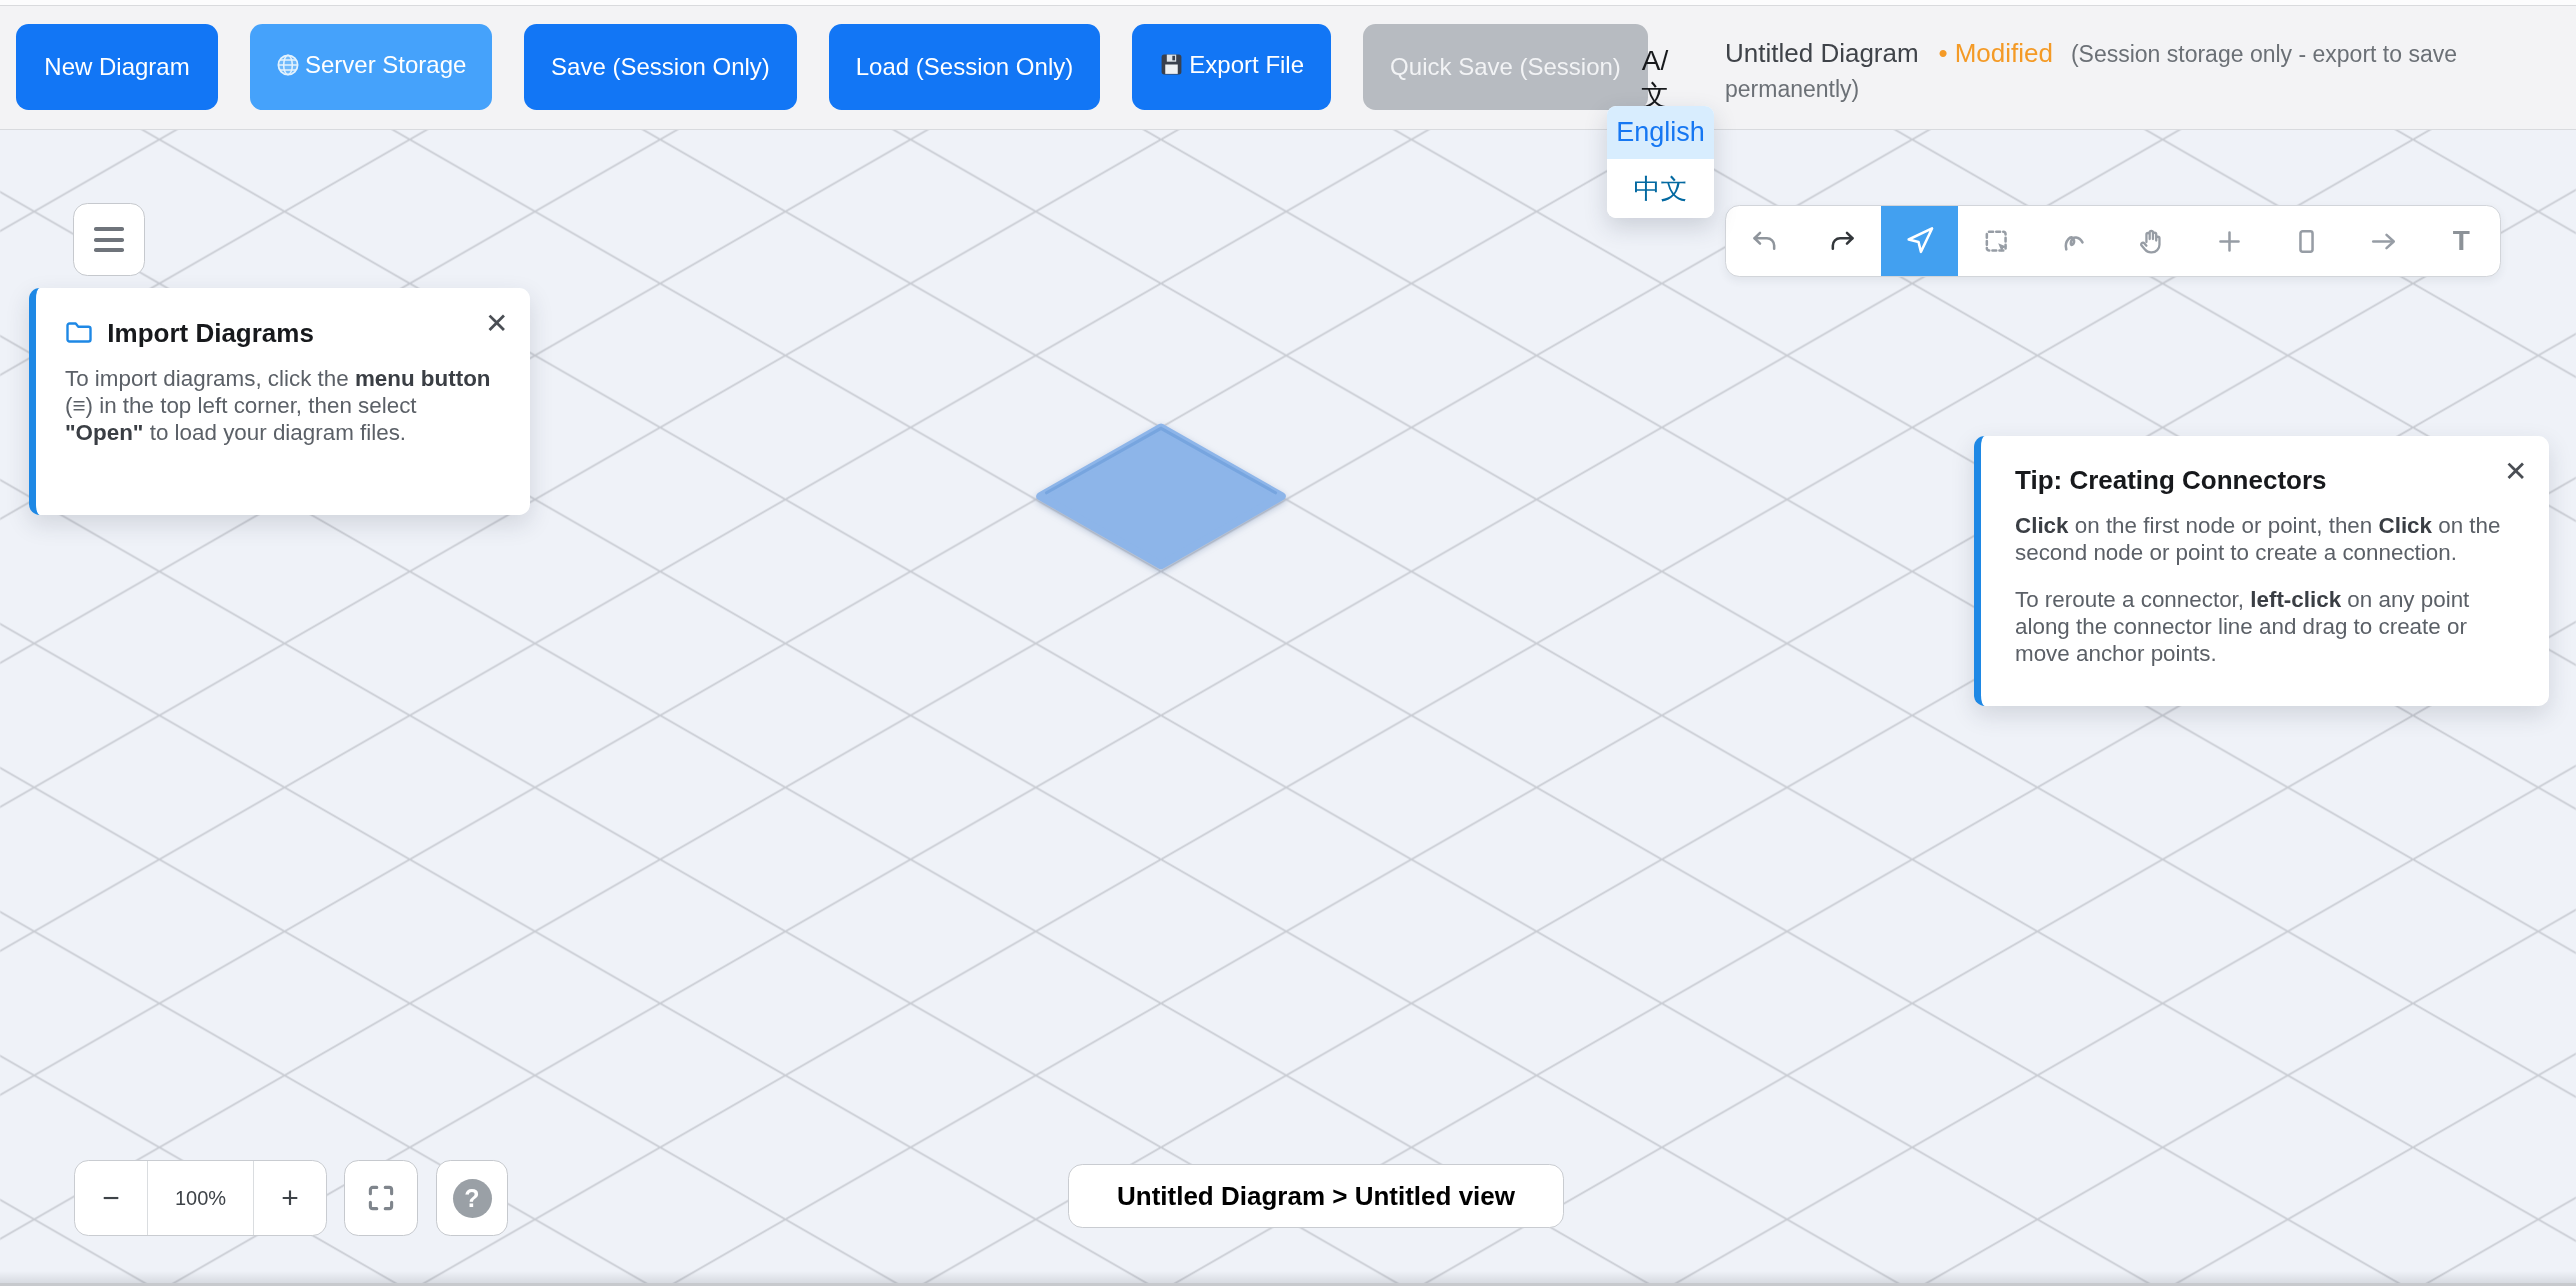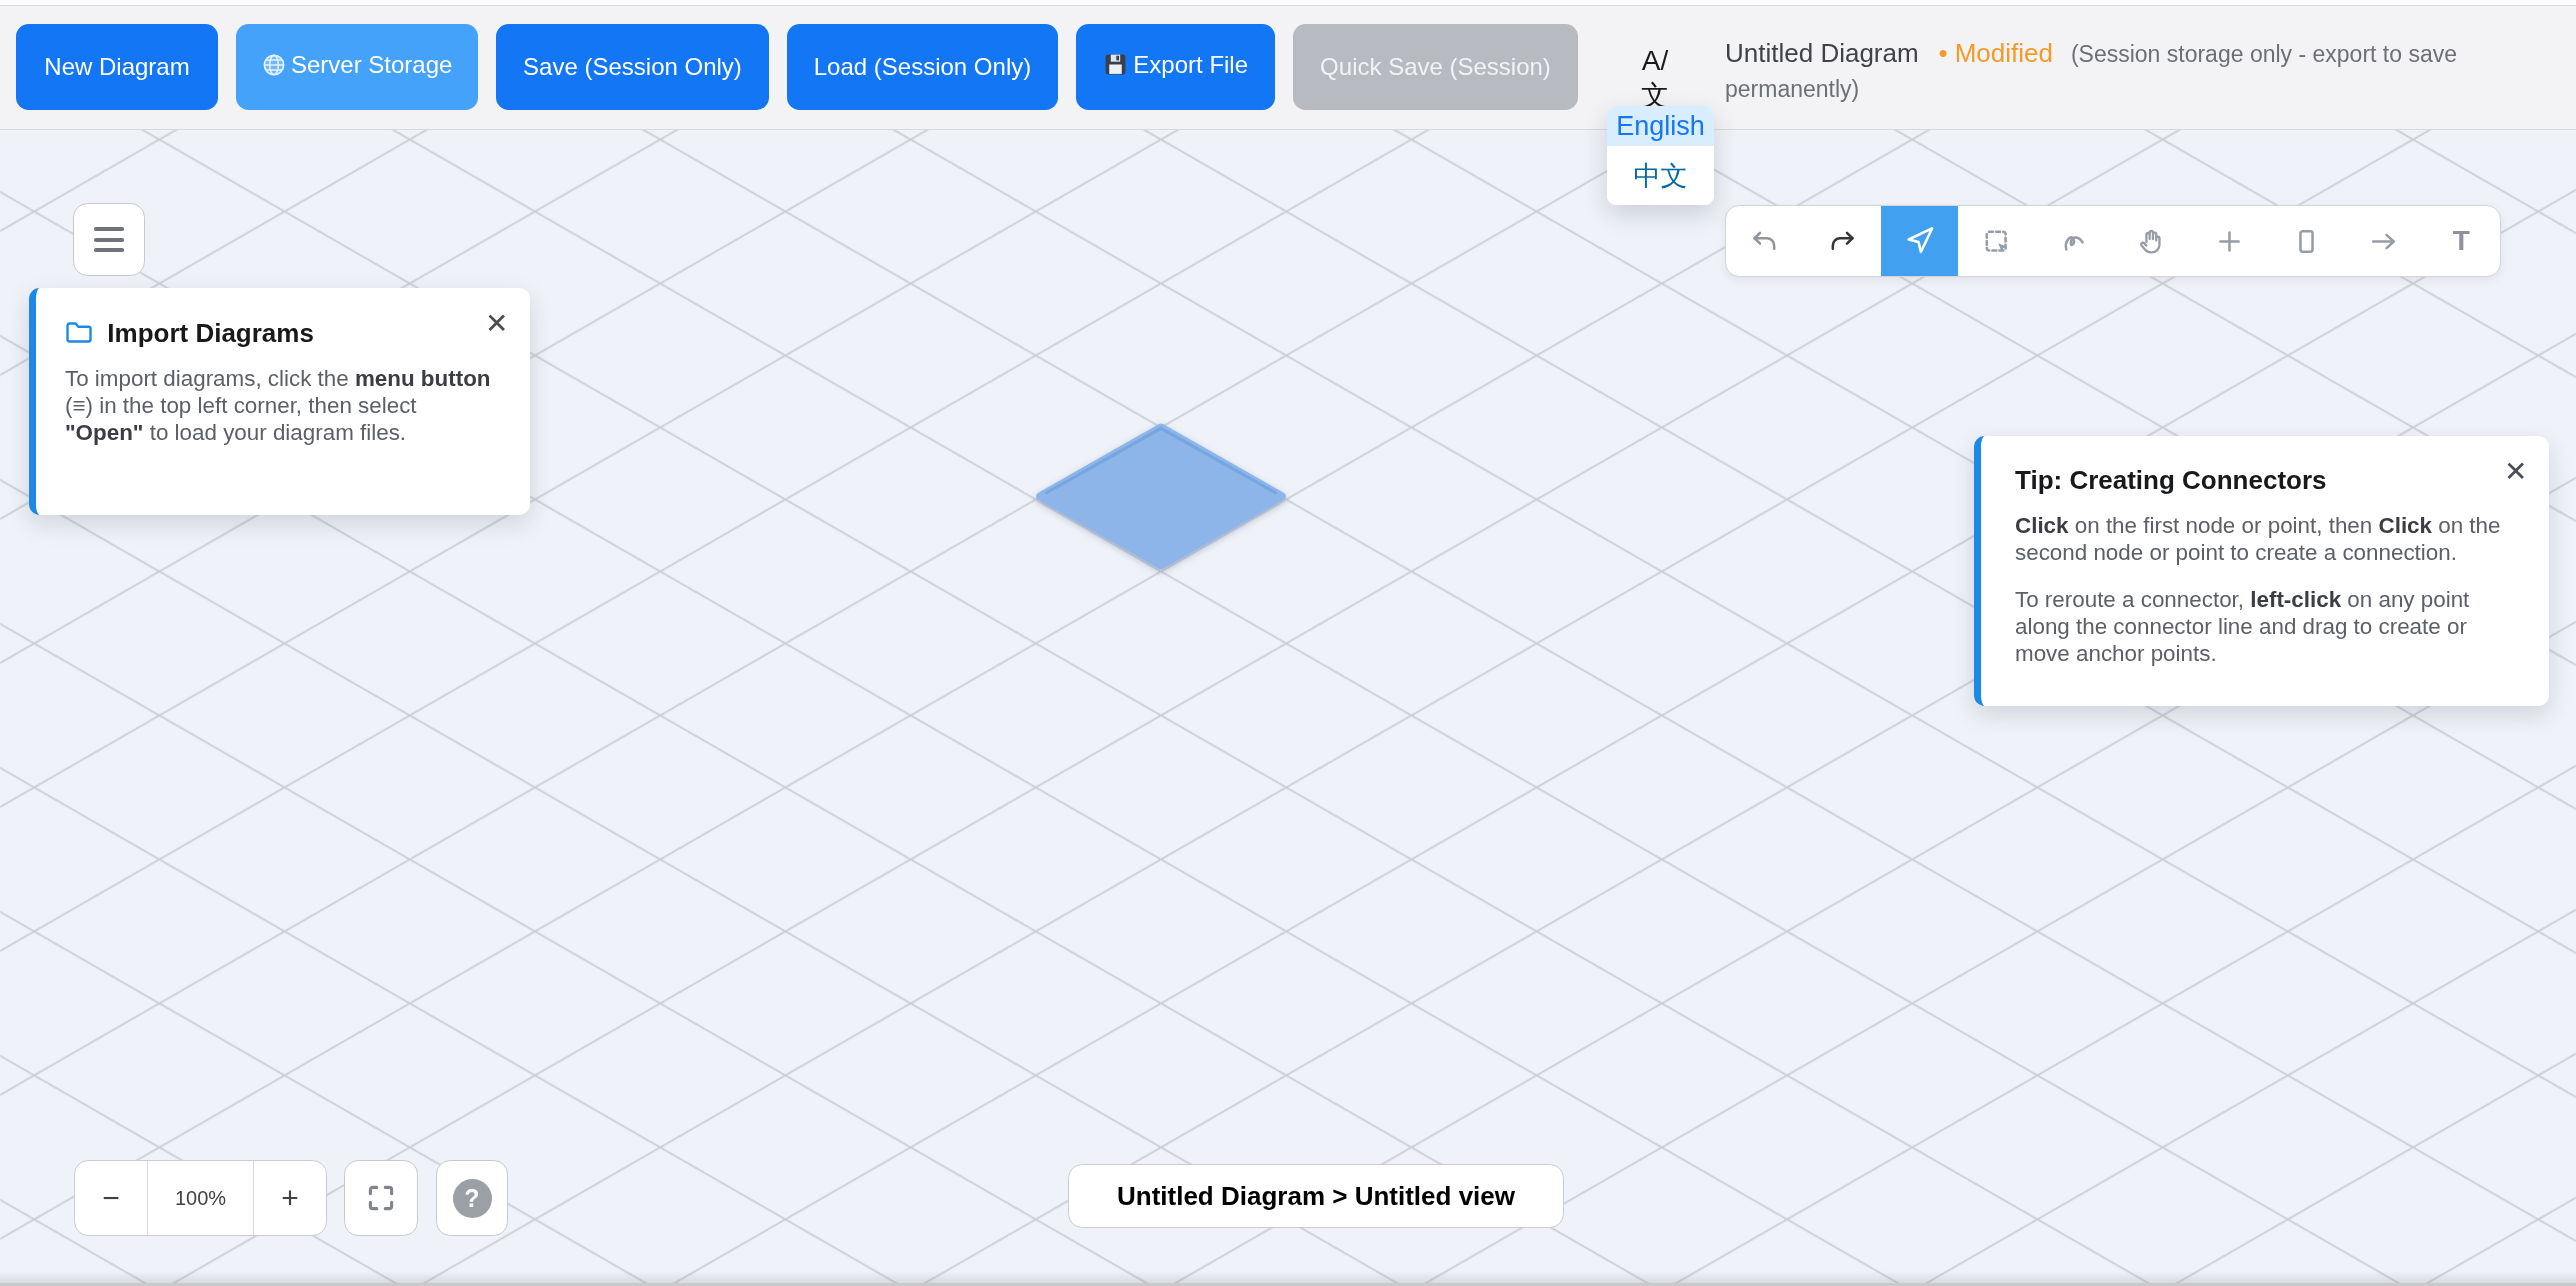--- a/index.html
+++ b/index.html
@@ -18,21 +18,21 @@
 
   
   .header {
     position: absolute; left: 0; top: 0; width: 2576px; height: 130px;
     background: #f3f3f5; border-bottom: 1.8px solid #d8dade; z-index: 20;
   }
   .header::before {
     content: ""; position: absolute; left: 0; top: 0; width: 100%; height: 4.5px;
     background: #fcfcfd; border-bottom: 0.9px solid #d9dadd;
   }
-  .hbtn-row { position: absolute; left: 16px; top: 24px; display: flex; gap: 18px; justify-content: flex-end; }
+  .hbtn-row { position: absolute; left: 16px; top: 24px; display: flex; gap: 32px; justify-content: flex-end; }
   .hbtn {
     height: 86px; border: none; border-radius: 12.5px; cursor: pointer;
     background: var(--primary-blue, #1276f5); color: #fff;
     font-family: inherit; font-size: 24px; line-height: 30px;
     display: flex; align-items: center; justify-content: center; text-align: center;
     padding: 0 12.5px;
   }
   .hbtn .btn-inner { display: inline; }
   .hbtn .inline-icon { display: inline-block; vertical-align: -4.5px; margin-right: 5.4px; }
   .hbtn.light { background: var(--light-blue, #45a2fb); }
@@ -58,21 +58,21 @@
     position: absolute; left: 1607px; top: 106px; width: 107px; z-index: 30;
     background: #fff; border-radius: 9px; overflow: hidden;
     box-shadow: 0 9px 23px rgba(40,50,70,.18);
   }
   .lang-item {
     height: 59px; display: flex; align-items: center; justify-content: center;
     font-size: 27px; color: #0369a1; cursor: pointer; background: #fff;
   }
   .lang-item.selected {
     background: var(--lang-selected-bg, #d8edfe); color: var(--lang-selected-text, #1677f2);
-    height: 40px;
+    height: 53px;
   }
 
   
   .float-btn {
     position: absolute; background: #fff; border: 1.8px solid #c6c9ce; border-radius: 14.3px;
     display: flex; align-items: center; justify-content: center; cursor: pointer; z-index: 10;
     font-family: inherit;
   }
   .menu-btn { left: 73px; top: 203px; width: 72px; height: 73px; flex-direction: column; gap: 6.3px; }
   .menu-btn .bar { width: 30px; height: 4px; background: #6f747b; border-radius: 1.8px; }

